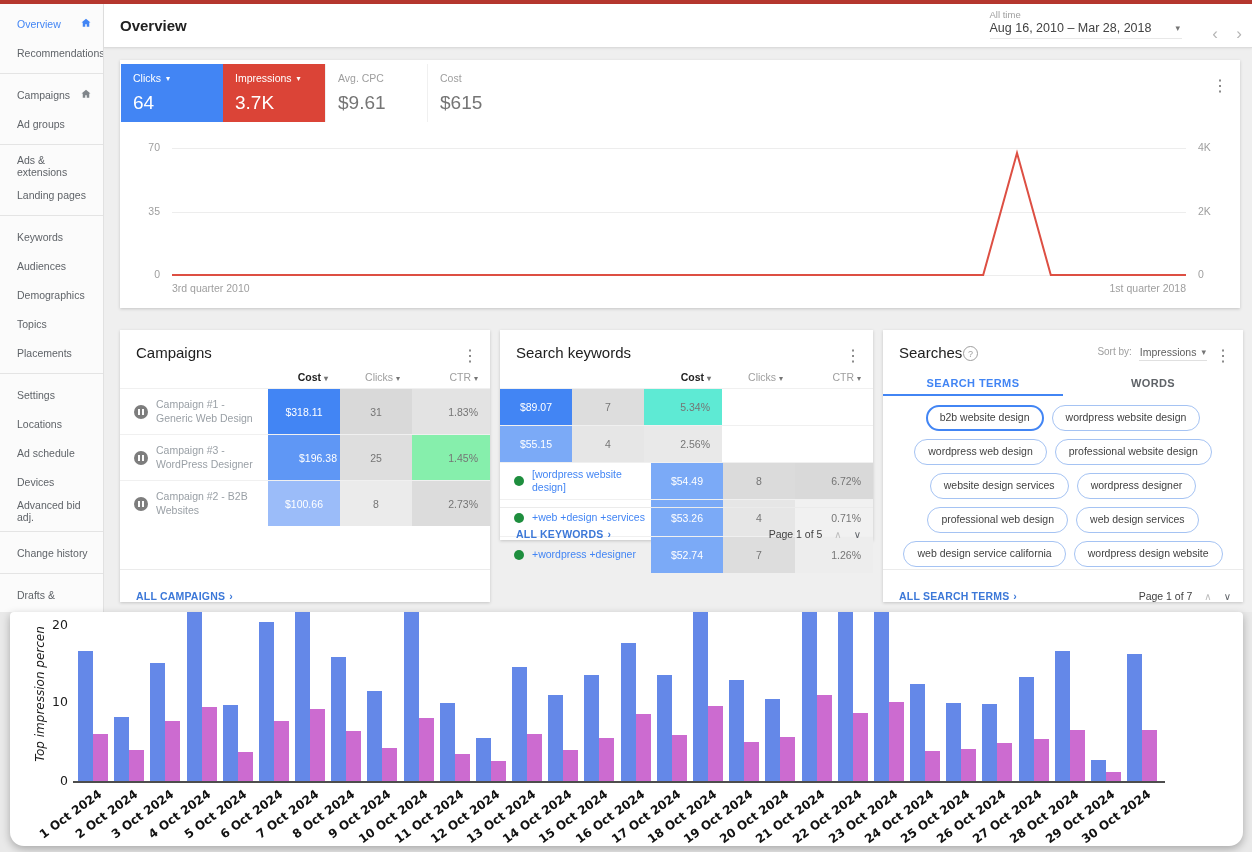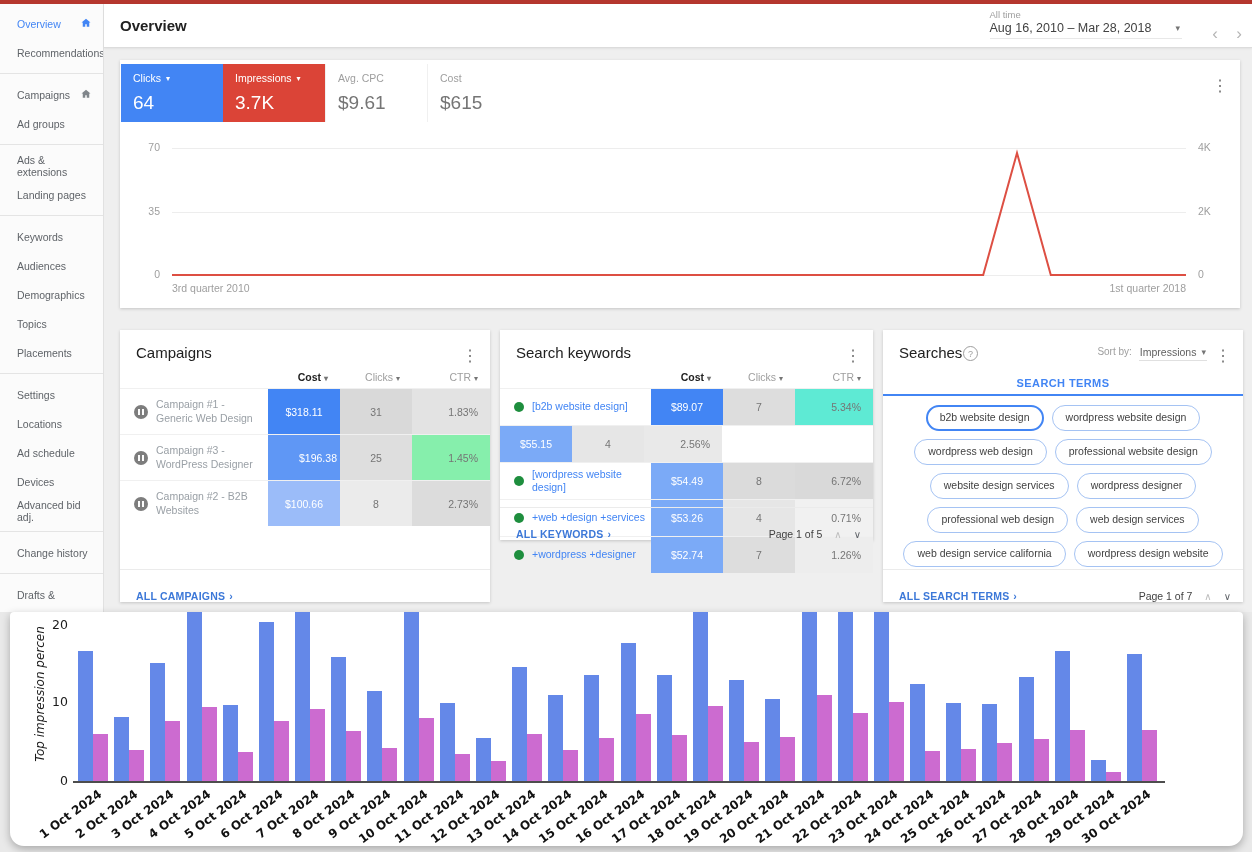--- a/index.html
+++ b/index.html
@@ -291,24 +291,20 @@
     <div class="card-title">Search keywords</div>
     <span class="kebab">⋮</span>
     <div class="thead">
       <span class="sp"></span>
       <span class="th cost"><span>Cost</span> <span class="caret">▾</span></span>
       <span class="th"><span>Clicks</span> <span class="caret">▾</span></span>
       <span class="th ctr"><span>CTR</span> <span class="caret">▾</span></span>
     </div>
     <div class="rows" id="kw-rows">
         <div class="t-row kw" style="height: 36px;">
-          <div class="name-cell">
-            <span class="dot"></span>
-            <span>[b2b website design]</span>
-          </div>
           <div class="num-cell cost-cell" style="background: rgb(66, 133, 244);">$89.07</div>
           <div class="num-cell" style="background: rgb(221, 221, 221);">7</div>
           <div class="num-cell ctr" style="background: #5eead4;">5.34%</div>
         </div>
         <div class="t-row kw" style="height: 36px;">
           <div class="num-cell cost-cell" style="background: rgb(123, 170, 247);">$55.15</div>
           <div class="num-cell" style="background: rgb(230, 230, 230);">4</div>
           <div class="num-cell ctr" style="background: rgb(233, 233, 233);">2.56%</div>
         </div>
         <div class="t-row kw" style="height: 36px;">
@@ -358,20 +354,21 @@
     <div class="sortby">
       <span>Sort by:</span>
       <span class="sort-val">
           <span>Impressions</span>
           <span class="caret">▾</span>
         </span>
     </div>
     <span class="kebab">⋮</span>
     <div class="tabs">
       <span class="tab active">SEARCH TERMS</span>
+      <span class="tab">WORDS</span>
     </div>
     <div class="chips" id="chips">
         <span class="chip first">b2b website design</span>
         <span class="chip">wordpress website design</span>
         <span class="chip">wordpress web design</span>
         <span class="chip">professional website design</span>
         <span class="chip">website design services</span>
         <span class="chip">wordpress designer</span>
         <span class="chip">professional web design</span>
         <span class="chip">web design services</span>

